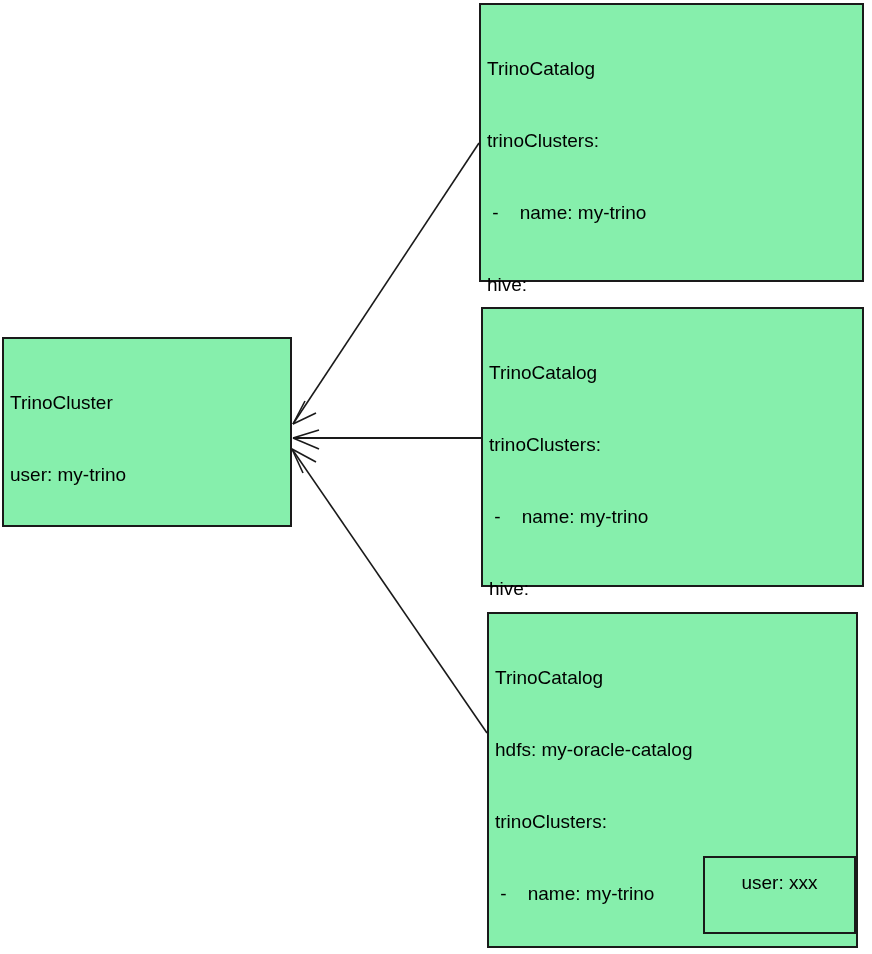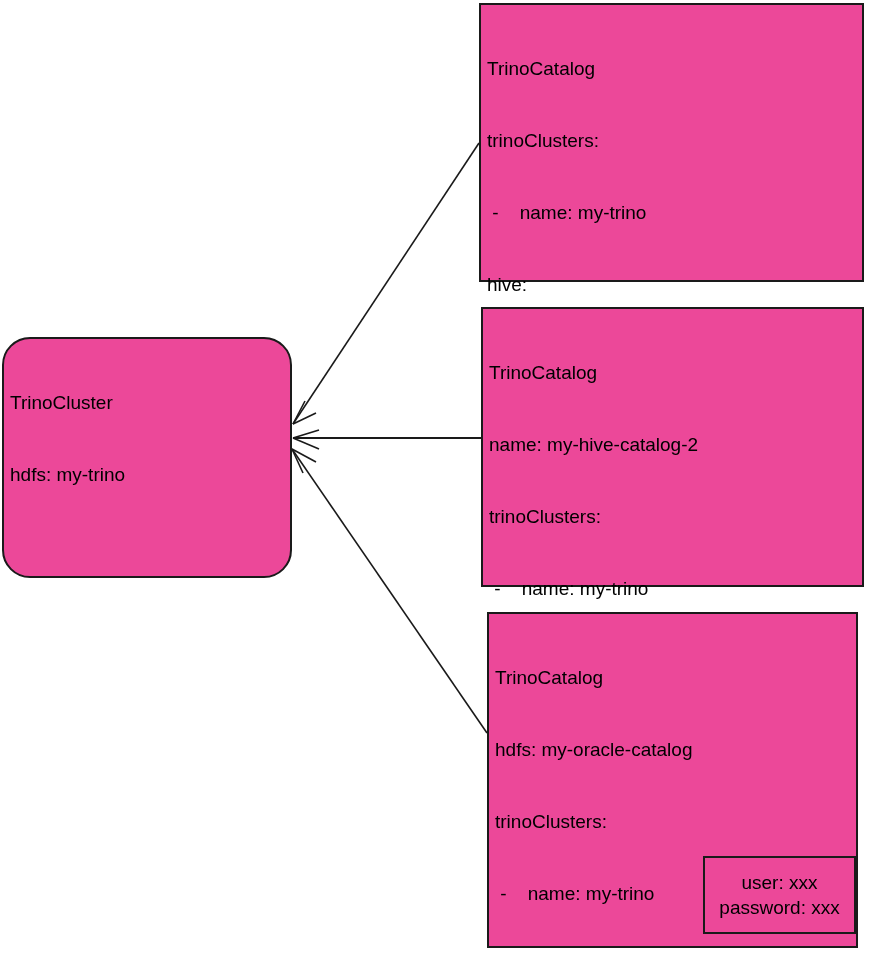--- a/index.html
+++ b/index.html
@@ -12,21 +12,21 @@
     width: 872px;
     height: 954px;
     background: #ffffff;
     font-family: "Liberation Sans", sans-serif;
     overflow: hidden;
   }
   .box {
     position: absolute;
     box-sizing: border-box;
     border: 2px solid #1a1a1a;
-    background: #ec4899;
+    background: #86efac;
   }
   .yaml {
     position: absolute;
     left: 6px;
     top: 4px;
     right: 4px;
     font-size: 19px;
     line-height: 24px;
     color: #000000;
     white-space: pre;
@@ -34,22 +34,21 @@
   }
   .yaml-line {
     white-space: pre;
     display: block;
     height: 24px;
   }
   #cluster-box {
     left: 2px;
     top: 337px;
     width: 290px;
-    height: 241px;
-    border-radius: 28px;
+    height: 190px;
   }
   #catalog-box-1 {
     left: 479px;
     top: 3px;
     width: 385px;
     height: 279px;
   }
   #catalog-box-2 {
     left: 481px;
     top: 307px;
@@ -116,41 +115,40 @@
     <g>
       <line x1="761" y1="816" x2="785" y2="856" stroke="#1a1a1a" stroke-width="1.8"></line>
       <line x1="785" y1="856" x2="769" y2="840" stroke="#1a1a1a" stroke-width="1.8"></line>
       <line x1="785" y1="856" x2="780" y2="831" stroke="#1a1a1a" stroke-width="1.8"></line>
     </g>
   </svg>
 
   <div class="box" id="cluster-box">
     <div class="yaml">
       <span class="yaml-line">TrinoCluster</span>
-      <span class="yaml-line">hdfs: my-trino</span>
+      <span class="yaml-line">user: my-trino</span>
     </div>
   </div>
 
   <div class="box" id="catalog-box-1">
     <div class="yaml">
       <span class="yaml-line">TrinoCatalog</span>
       <span class="yaml-line">trinoClusters:</span>
       <span class="yaml-line"> -    name: my-trino</span>
       <span class="yaml-line">hive:</span>
       <span class="yaml-line">   s3: # S3ConnnectionSpec</span>
       <span class="yaml-line">      inline:</span>
       <span class="yaml-line">         host: minio</span>
       <span class="yaml-line">   metastore: # whatever</span>
     </div>
   </div>
 
   <div class="box" id="catalog-box-2">
     <div class="yaml">
       <span class="yaml-line">TrinoCatalog</span>
-      <span class="yaml-line">name: my-hive-catalog-2</span>
       <span class="yaml-line">trinoClusters:</span>
       <span class="yaml-line"> -    name: my-trino</span>
       <span class="yaml-line">hive:</span>
       <span class="yaml-line">   hdfs:</span>
       <span class="yaml-line">      # TBD</span>
       <span class="yaml-line">   metastore: # whatever</span>
     </div>
   </div>
 
   <div class="box" id="catalog-box-3">
@@ -160,18 +158,17 @@
       <span class="yaml-line">trinoClusters:</span>
       <span class="yaml-line"> -    name: my-trino</span>
       
       
       
     </div>
 
     <div class="box" id="secret-box" style="left:214px; top:242px;">
       <div class="secret-text">
         <div>user: xxx</div>
-        <div>password: xxx</div>
       </div>
     </div>
   </div>
 
 </div>
 
 </body></html>

